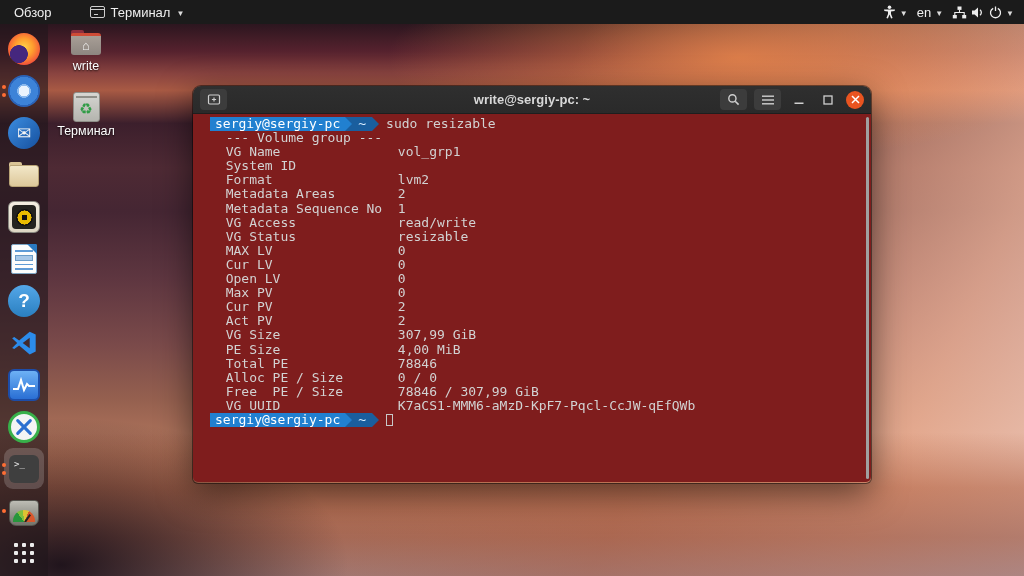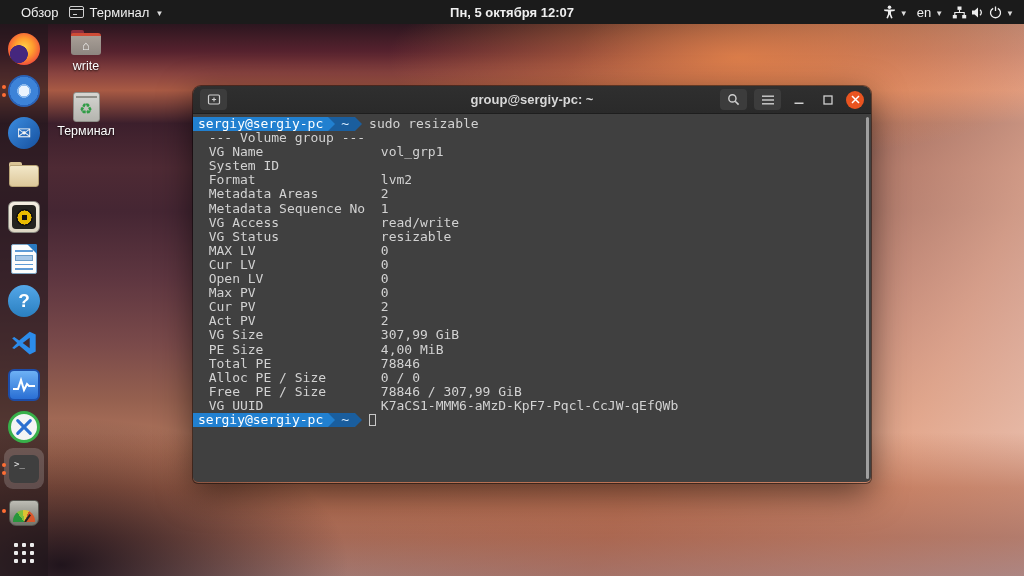--- a/index.html
+++ b/index.html
@@ -20,21 +20,21 @@
         #5e3640 46%, #7a4a4a 58%, #95604f 68%,
         #b5795f 78%, #cf9376 88%, #d8ab96 100%);
   }
 
   
   .topbar {
     position:absolute; left:0; top:0; width:1024px; height:24px;
     background:#1b1b1b; color:#efefef; font-size:13px;
     display:flex; align-items:center; z-index:50;
   }
-  .tb-left { display:flex; align-items:center; gap:6px; padding-left:17px; }
+  .tb-left { display:flex; align-items:center; gap:34px; padding-left:10px; }
   .tb-activities { padding:0 4px; }
   .tb-app { display:flex; align-items:center; gap:6px; }
   .tb-center { position:absolute; left:0; right:0; text-align:center; font-weight:bold; pointer-events:none; }
   .tb-right { margin-left:auto; display:flex; align-items:center; gap:9px; padding-right:10px; }
   .chev { font-size:8px; color:#dcdcdc; transform:translateY(1px); }
   .tb-group { display:flex; align-items:center; gap:4px; }
   .mini-win { width:15px; height:12px; border:1px solid #cfcfcf; border-radius:2px; position:relative; background:transparent; }
   .mini-win::before { content:""; position:absolute; left:0; right:0; top:2px; height:1px; background:#cfcfcf; }
   .mini-win::after { content:""; position:absolute; left:3px; bottom:2px; width:4px; height:1px; background:#cfcfcf; }
 
@@ -100,22 +100,22 @@
   
   .window { position:absolute; left:193px; top:86px; width:678px; height:397px; z-index:45;
     border-radius:8px 8px 5px 5px; box-shadow:0 10px 34px rgba(0,0,0,.55), 0 0 0 1px rgba(0,0,0,.45); }
   .titlebar { height:28px; background:linear-gradient(#2f2f2f,#2a2a2a); border-bottom:1px solid #1e1e1e;
     border-radius:8px 8px 0 0; display:flex; align-items:center; padding:0 7px; position:relative; }
   .tb-title { position:absolute; left:0; right:0; text-align:center; color:#d8d8d8; font-weight:bold; font-size:13px; pointer-events:none; }
   .tbtn { width:27px; height:21px; border-radius:4px; background:#3c3c3c; display:flex; align-items:center; justify-content:center; }
   .tb-win-controls { margin-left:auto; display:flex; align-items:center; gap:7px; }
   .flat { background:transparent; width:22px; }
   .close-btn { width:18px; height:18px; border-radius:50%; background:#e95420; display:flex; align-items:center; justify-content:center; }
-  .term-body { position:relative; height:368px; background:#404040; border-radius:0 0 5px 5px; overflow:hidden;
-    font-family:"DejaVu Sans Mono", monospace; font-size:13px; line-height:14.1px; color:#d2d2d2; padding:3px 0 0 0; }
+  .term-body { position:relative; height:368px; background:#7f1d1d; border-radius:0 0 5px 5px; overflow:hidden;
+    font-family:"DejaVu Sans Mono", monospace; font-size:13px; line-height:14.1px; color:#d2d2d2; padding:3px 0 0 17px; }
   .term-scrollbar { position:absolute; right:2px; top:3px; bottom:3px; width:3px; border-radius:2px; background:#a0a0a0; }
   .pline { display:flex; align-items:stretch; height:14.1px; }
   .pl-user { background:#2180d0; color:#fff; padding:0 5px 0 5px; display:flex; align-items:center; }
   .pl-arr1 { width:0; height:0; border-top:7.05px solid transparent; border-bottom:7.05px solid transparent; border-left:7px solid #2180d0; background:#1a5e9e; }
   .pl-path { background:#1a5e9e; color:#d8ecff; padding:0 6px; display:flex; align-items:center; }
   .pl-arr2 { width:0; height:0; border-top:7.05px solid transparent; border-bottom:7.05px solid transparent; border-left:7px solid #1a5e9e; }
   .cmd { padding-left:7px; display:flex; align-items:center; color:#d2d2d2; }
   pre.term-out { font:inherit; white-space:pre; color:#d2d2d2; }
   .cursor { display:inline-block; width:7px; height:12px; border:1px solid #c8c8c8; margin-left:7px; align-self:center; }
 
@@ -130,21 +130,20 @@
 
   <div class="topbar">
     <div class="tb-left">
       <div class="tb-activities">Обзор</div>
       <div class="tb-app">
         <span class="mini-win"></span>
         <span>Терминал</span>
         <span class="chev">▼</span>
       </div>
     </div>
-    <div class="tb-center">Пн, 5 октября 12:07</div>
     <div class="tb-right">
       <div class="tb-group">
         <svg width="13" height="14" viewBox="0 0 13 14">
           <circle cx="6.5" cy="2.2" r="1.8" fill="#ededed"></circle>
           <path d="M1 4.6 L12 4.6 L11.6 6 L8 6.6 L8 9 L9.6 13 L8.1 13.6 L6.5 9.6 L4.9 13.6 L3.4 13 L5 9 L5 6.6 L1.4 6 Z" fill="#ededed"></path>
         </svg>
         <span class="chev">▼</span>
       </div>
       <div class="tb-group">
         <span>en</span>
@@ -274,21 +273,21 @@
   </div>
 
   <div class="window">
     <div class="titlebar">
       <div class="tbtn">
         <svg width="14" height="13" viewBox="0 0 14 13">
           <rect x="1.5" y="2" width="11" height="9" rx="1.2" stroke="#cfcfcf" stroke-width="1.2" fill="none"></rect>
           <path d="M7 4.4 L7 8.6 M4.9 6.5 L9.1 6.5" stroke="#cfcfcf" stroke-width="1.2"></path>
         </svg>
       </div>
-      <div class="tb-title">group@sergiy-pc: ~</div>
+      <div class="tb-title">write@sergiy-pc: ~</div>
       <div class="tb-win-controls">
         <div class="tbtn">
           <svg width="13" height="13" viewBox="0 0 13 13">
             <circle cx="5.4" cy="5.4" r="3.6" stroke="#cfcfcf" stroke-width="1.4" fill="none"></circle>
             <line x1="8.2" y1="8.2" x2="11.6" y2="11.6" stroke="#cfcfcf" stroke-width="1.6"></line>
           </svg>
         </div>
         <div class="tbtn">
           <svg width="12" height="10" viewBox="0 0 12 10">
             <rect x="0" y="0.5" width="12" height="1.4" fill="#cfcfcf"></rect>

